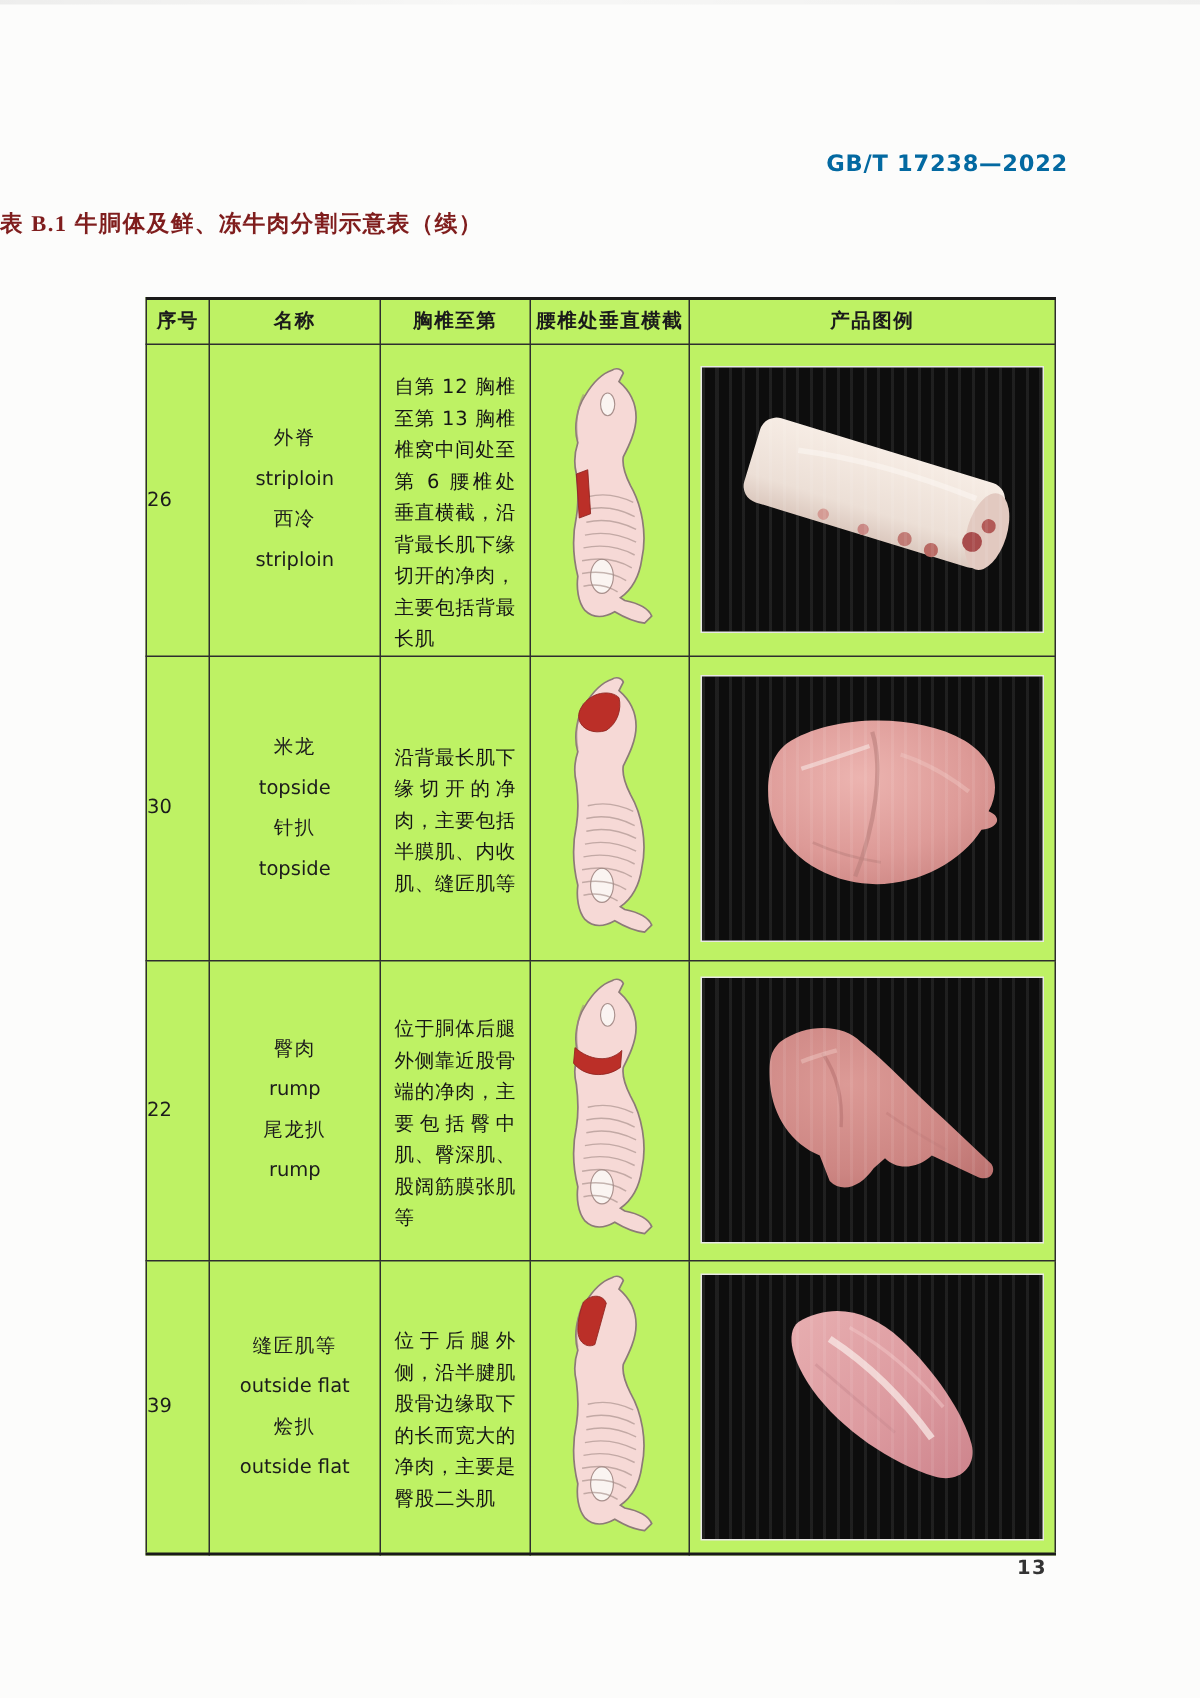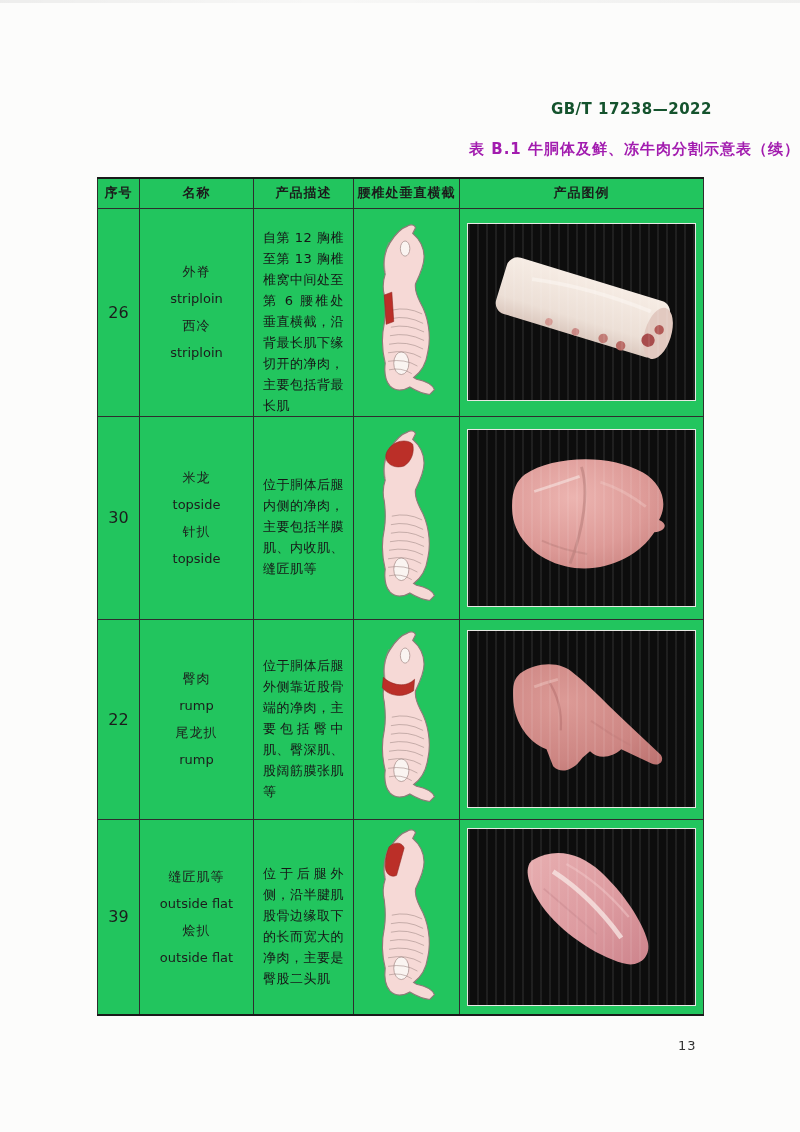--- a/index.html
+++ b/index.html
@@ -14,40 +14,41 @@
   body{
     font-family:"DejaVu Sans","Liberation Sans",sans-serif;
     background:#fbfbfa;color:var(--ink);
     position:relative;overflow:hidden;
   }
   .page{position:absolute;inset:0;background:#fcfcfb;}
   .scan-edge{position:absolute;top:0;left:0;right:0;height:3px;
     background:linear-gradient(90deg,rgba(0,0,0,.06),rgba(0,0,0,.02) 40%,rgba(0,0,0,.05));}
   .std-code{
     position:absolute;top:100px;right:88px;
-    font-size:15px;font-weight:700;letter-spacing:.5px;color:#14532d;
+    font-size:15px;font-weight:700;letter-spacing:.5px;color:#0369a1;
   }
   .tbl-title{
     position:absolute;top:140px;left:0;width:100%;
-    text-align:right;font-size:15px;font-weight:700;color:#a21caf;
+    text-align:left;font-size:15px;font-weight:700;color:#7f1d1d;
     letter-spacing:1px;
+    font-family:Liberation Serif, serif;
   }
   table.main{
-    position:absolute;left:97px;top:177px;
+    position:absolute;left:97px;top:198px;
     border-collapse:collapse;table-layout:fixed;width:606px;
-    background:#22c55e;
+    background:#bef264;
   }
   table.main,.main th,.main td{border:1px solid #2e2e2e;}
   table.main{border-top:2.5px solid #1a1a1a;border-bottom:2px solid #1a1a1a;}
   .main th{
     height:30px;font-size:13px;font-weight:600;text-align:center;
     vertical-align:middle;color:#1b1b1b;letter-spacing:1px;
   }
   .main td{vertical-align:middle;}
-  .cell-no{text-align:center;font-size:16px;}
+  .cell-no{text-align:left;font-size:13px;}
   .cell-name{text-align:center;font-size:13px;line-height:27px;letter-spacing:1px;}
   .cell-name .en{letter-spacing:0;}
   .cell-desc{padding:0 9px;}
   .cell-desc p{
     font-size:13px;line-height:21px;text-align:justify;
     text-justify:inter-character;letter-spacing:.5px;color:#161616;margin-top:18px;
   }
   .cell-diagram{text-align:center;}
   .cell-diagram svg{display:block;margin:6px auto 4px auto;}
   .cell-photo{padding:9px 8px;}
@@ -58,21 +59,21 @@
     overflow:hidden;
   }
   .photo::after{
     content:"";position:absolute;inset:0;pointer-events:none;
     background:repeating-linear-gradient(90deg,rgba(70,70,70,.28) 0 2px,transparent 2px 9px);
     mix-blend-mode:screen;
   }
   .photo svg{position:absolute;inset:0;width:100%;height:100%;}
   .page-num{
     position:absolute;top:1038px;left:678px;
-    font-size:13px;color:#333;letter-spacing:1px;
+    font-size:13px;color:#333;letter-spacing:1px;font-weight:bold;
   }
   .carcass-body{fill:var(--carcass-pink);stroke:var(--carcass-outline);stroke-width:1.2;}
   .carcass-detail{stroke:#a08884;stroke-width:1;fill:none;opacity:.6;}
   .carcass-bone{fill:#fbf7f5;stroke:#a08884;stroke-width:.8;opacity:.9;}
   .hl{fill:var(--highlight-red);stroke:#8e231e;stroke-width:.6;}
 </style>
 </head>
 <body>
 
 <div class="page">
@@ -86,21 +87,21 @@
       <col style="width:42px">
         <col style="width:114px">
         <col style="width:100px">
       <col style="width:106px">
         <col style="width:244px">
     </colgroup>
     <thead>
       <tr>
         <th>序号</th>
         <th>名称</th>
-        <th>产品描述</th>
+        <th>胸椎至第</th>
         <th>腰椎处垂直横截</th>
         <th>产品图例</th>
       </tr>
     </thead>
     <tbody>
 
       <tr style="height:194px">
         <td class="cell-no">26</td>
         <td class="cell-name">
           <div>外脊</div>
@@ -156,21 +157,21 @@
 
       <tr style="height:203px">
         <td class="cell-no">30</td>
         <td class="cell-name">
           <div>米龙</div>
           <div class="en">topside</div>
           <div>针扒</div>
           <div class="en">topside</div>
         </td>
         <td class="cell-desc">
-          <p>位于胴体后腿内侧的净肉，主要包括半膜肌、内收肌、缝匠肌等</p>
+          <p>沿背最长肌下缘切开的净肉，主要包括半膜肌、内收肌、缝匠肌等</p>
         </td>
         <td class="cell-diagram">
           <svg width="96" height="180" viewBox="0 0 100 190">
             <path class="carcass-body" d="M51,3 C54,1 58,2 59,5 L56,11 C63,17 68,26 68,36 C68,46 63,56 59,64 C58,70 60,76 64,84 C72,98 76,118 72,136 C70,150 64,158 57,163 L60,165 C70,167 77,171 79,176 L74,181 C66,180 58,176 53,173 C46,177 38,178 32,172 C27,166 26,156 27,148 C24,136 23,120 26,106 C28,94 27,84 26,76 C24,68 25,60 27,54 C24,44 26,30 32,21 C38,11 45,5 51,3 Z"></path>
             <path class="carcass-detail" d="M31,20 C27,28 25,40 27,52"></path>
             <ellipse class="carcass-bone" cx="44" cy="148" rx="8" ry="12"></ellipse>
             <path class="carcass-detail" d="M34,92 Q50,88 66,96"></path>
               <path class="carcass-detail" d="M33,101 Q50,97 67,106"></path>
             <path class="carcass-detail" d="M33,110 Q50,106 68,115"></path>
               <path class="carcass-detail" d="M32,119 Q50,115 68,124"></path>

